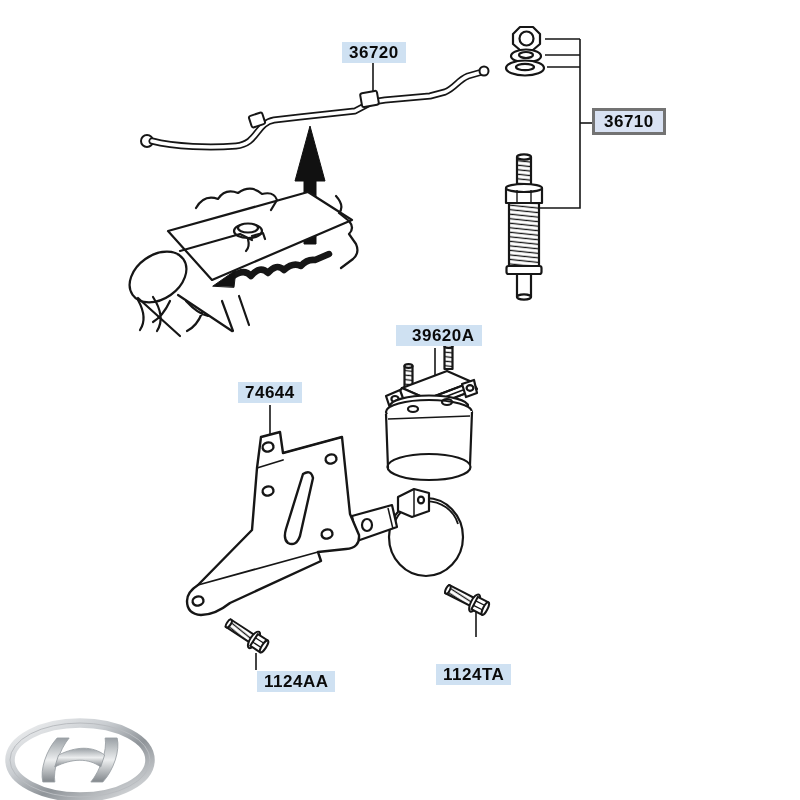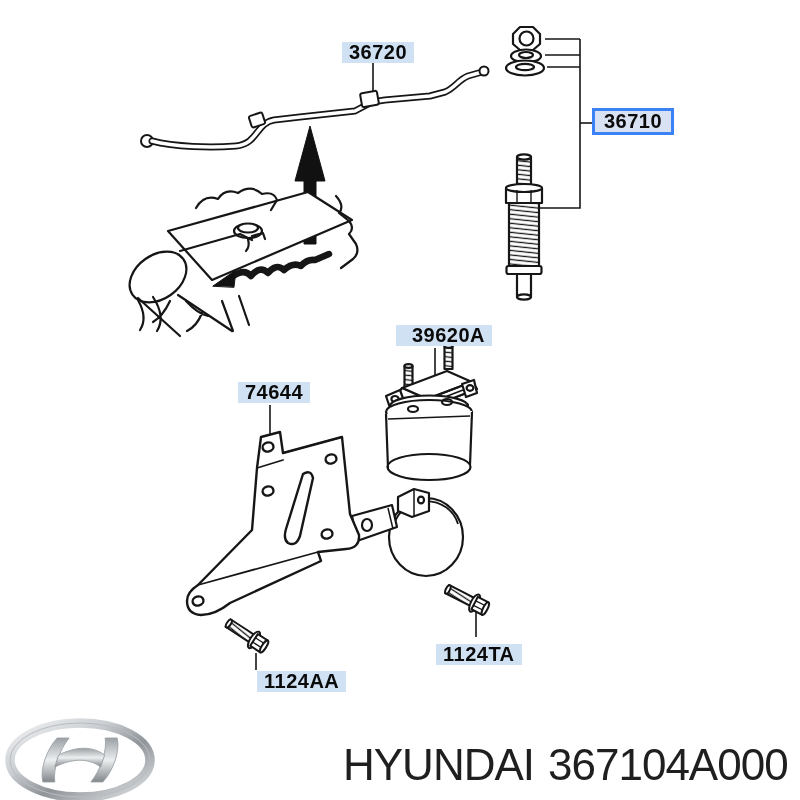--- a/index.html
+++ b/index.html
@@ -1,22 +1,22 @@
 <!DOCTYPE html>
 <html><head>
 <meta charset="utf-8">
 <style>
   html,body{margin:0;padding:0;background:#ffffff;}
   #stage{position:relative;width:800px;height:800px;background:#ffffff;overflow:hidden;
          font-family:"Liberation Sans",sans-serif;}
   #art{position:absolute;left:0;top:0;}
-  .part-label{position:absolute;background:#cfe1f2;color:#0a0a0a;font-size:20px;
+  .part-label{position:absolute;background:#cfe1f2;color:#0a0a0a;font-size:17px;
               font-weight:700;line-height:21px;padding:0 7px;text-align:center;
               white-space:nowrap;letter-spacing:0.5px;}
-  .part-label.highlight{background:#d9e2f3;border:3px solid #3b82f6;padding:0 9px;}
+  .part-label.highlight{background:#d9e2f3;border:3px solid #737373;padding:0 9px;}
   #footer-text{position:absolute;left:343px;top:740px;width:450px;color:#1f1f1f;
                font-size:44px;font-weight:400;letter-spacing:-1px;white-space:nowrap;}
   #footer-text .gap{display:inline-block;width:14px;}
   #logo{position:absolute;left:4px;top:718px;}
 </style>
 </head>
 <body>
 
 <div id="stage">
 
@@ -173,29 +173,26 @@
   <div class="part-label" style="left:342px;top:42px;">36720</div>
 
   <div class="part-label highlight" style="left:592px;top:108px;">36710</div>
 
   <div class="part-label" style="left:396px;top:325px;padding-left:16px;">39620A</div>
 
   <div class="part-label" style="left:238px;top:382px;">74644</div>
 
   <div class="part-label" style="left:209px;top:671px;margin-left:48px;">1124AA</div>
 
-  <div class="part-label" style="left:436px;top:644px;">1124TA</div>
+  <div class="part-label" style="left:436px;top:664px;">1124TA</div>
 
   <svg id="logo" width="152" height="82" viewBox="0 0 152 82">
     <ellipse cx="76" cy="42" rx="70" ry="37" fill="none" stroke="url(#sg)" stroke-width="9.5"></ellipse>
     <ellipse cx="76" cy="42" rx="70" ry="37" fill="none" stroke="#b9bcc0" stroke-width="1"></ellipse>
     <g transform="translate(76,42) skewX(-18)" fill="url(#sg2)" stroke="#9aa0a5" stroke-width="0.8">
       <path d="M-30,-22 C-37,-10 -37,10 -30,22 L-18,22 C-24,10 -24,-10 -18,-22 Z"></path>
       <path d="M30,-22 C37,-10 37,10 30,22 L18,22 C24,10 24,-10 18,-22 Z"></path>
       <path d="M-23,-5 C-8,-14 8,-14 23,-5 L23,7 C8,-2 -8,-2 -23,7 Z"></path>
     </g>
   </svg>
 
-  <div id="footer-text">
-    <span>HYUNDAI</span><span class="gap"></span><span>367104A000</span>
-  </div>
 
 </div>
 
 </body></html>

